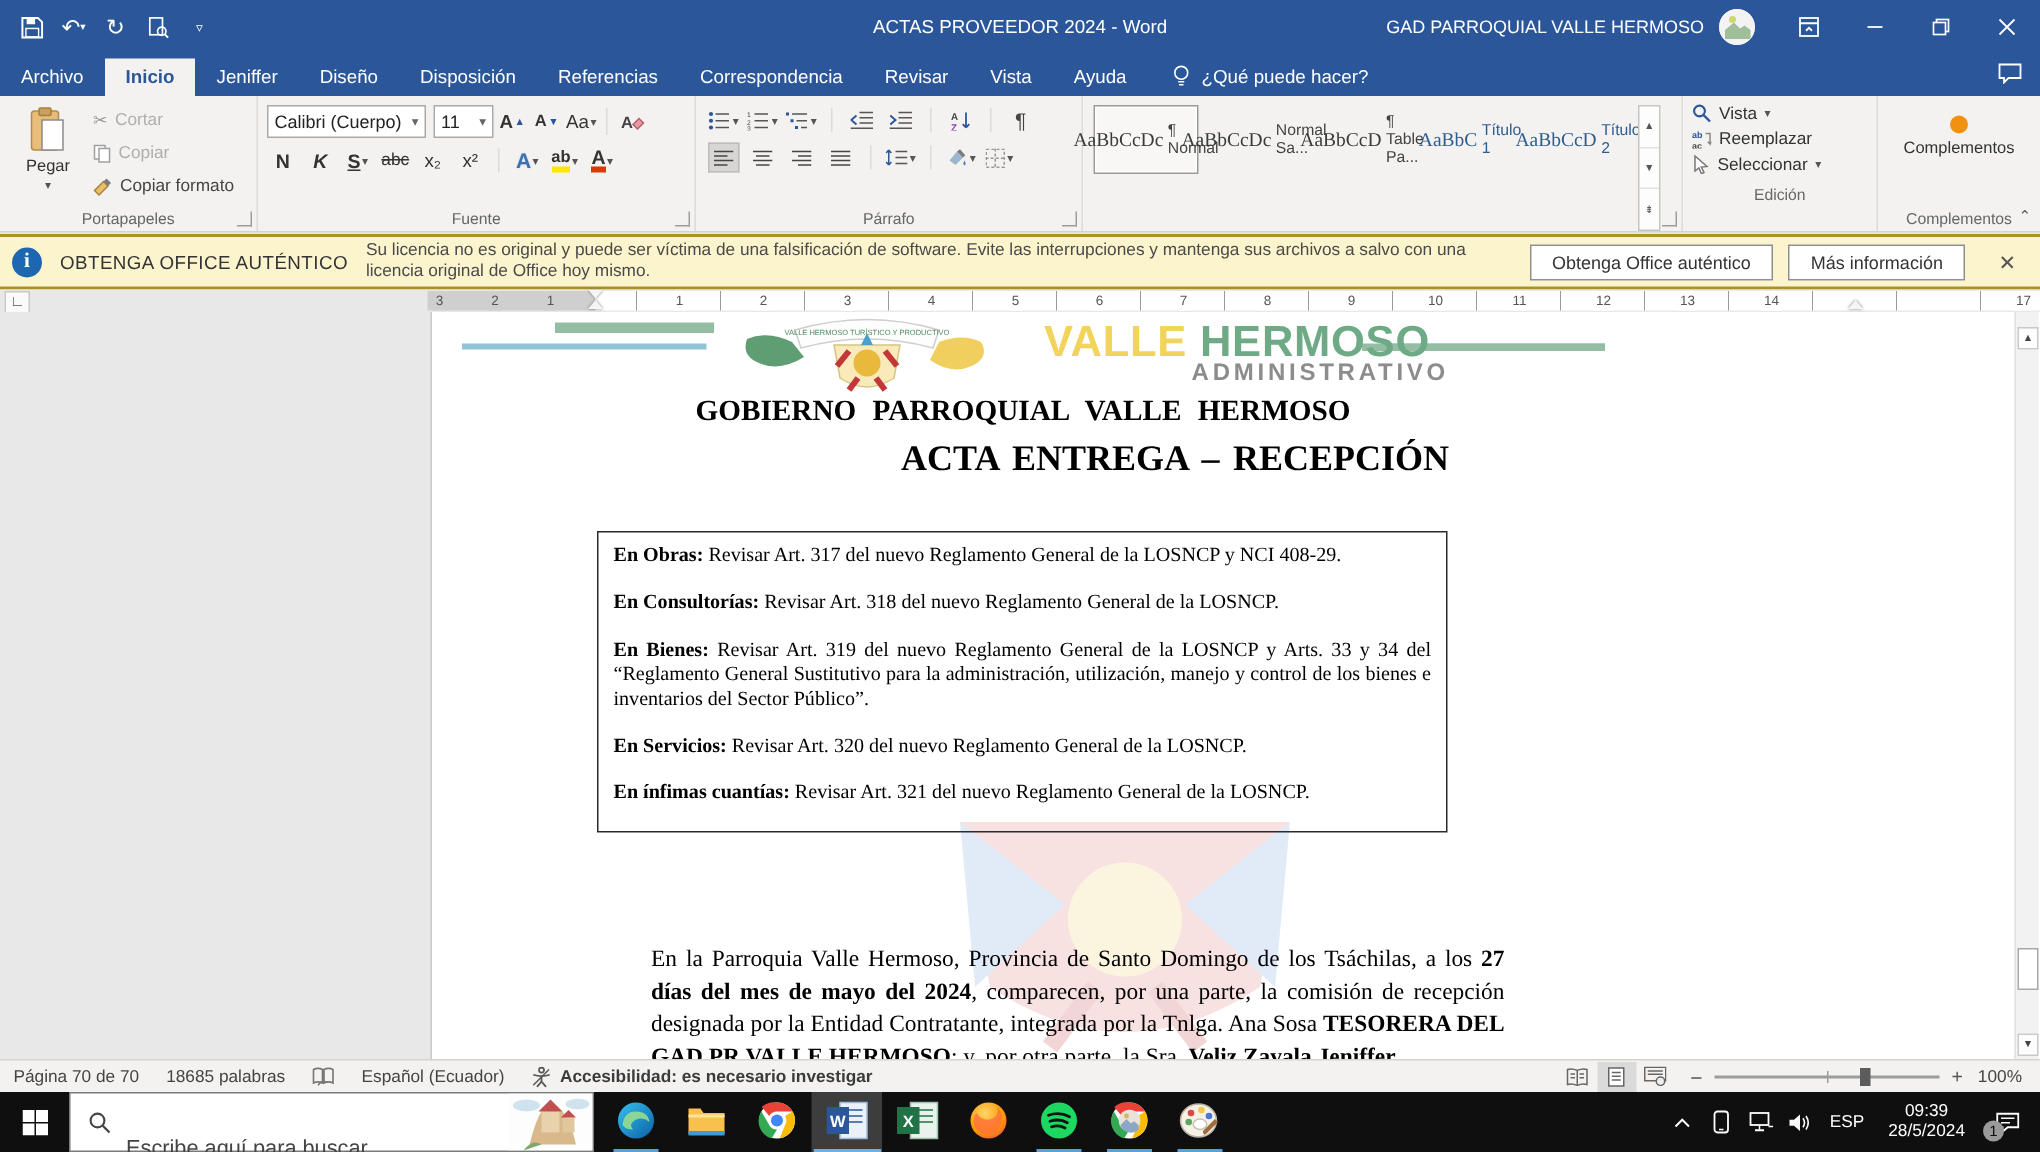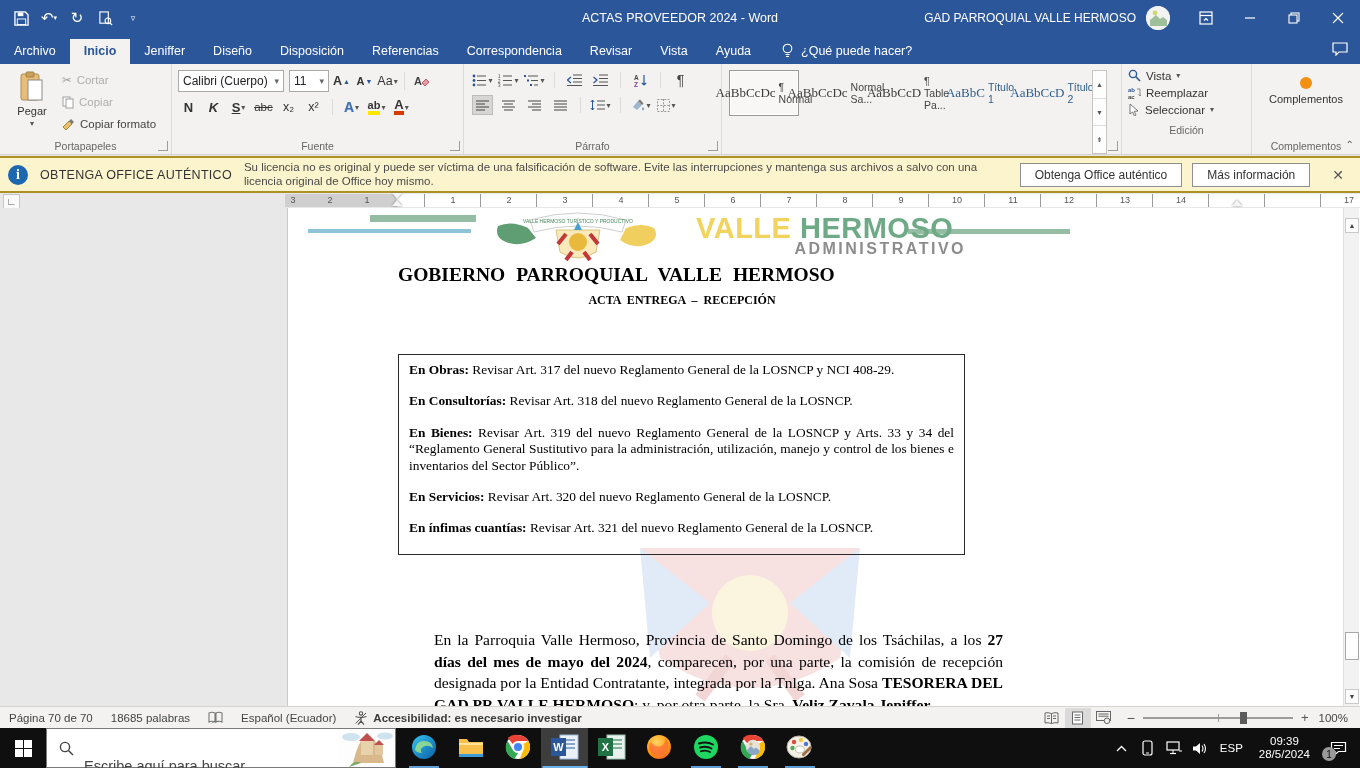--- a/index.html
+++ b/index.html
@@ -89,22 +89,22 @@
   .hdr-greenbar { position:absolute; left:82px; top:7px; width:106px; height:7px; background:#94bda3; }
   .hdr-greenline { position:absolute; left:620px; top:21px; width:162px; height:5px; background:#94bda3; }
   .hdr-blueline-l { position:absolute; left:20px; top:21px; width:163px; height:4px; background:#8fc4d8; }
   .hdr-blueline-r { position:absolute; left:633px; top:21px; width:149px; height:4px; background:#8fc4d8; }
   .brandtext { position:absolute; left:408px; top:4px; font-size:29px; font-weight:bold; letter-spacing:.5px; white-space:nowrap; }
   .brand-v { color:#f2d35c; }
   .brand-h { color:#6faa87; }
   .brand-sub { position:absolute; left:430px; top:32px; width:248px; text-align:right; font-size:16px; font-weight:bold; color:#8c8c8c; letter-spacing:2.5px; }
   .crest { position:absolute; left:190px; top:0; }
   .watermark { position:absolute; left:292px; top:330px; opacity:.2; z-index:0; }
-  .doc-title1 { position:absolute; left:110px; top:56px; width:568px; font-family:"Liberation Serif",serif; font-weight:bold; font-size:19.5px; color:#000; word-spacing:6px; z-index:1; }
-  .doc-title2 { position:absolute; left:110px; top:85px; width:568px; text-align:center; font-family:"Liberation Serif",serif; font-weight:bold; font-size:12px; color:#000; word-spacing:3px; z-index:1; }
+  .doc-title1 { position:absolute; left:110px; top:56px; width:568px; text-align:center; font-family:"Liberation Serif",serif; font-weight:bold; font-size:19.5px; color:#000; word-spacing:6px; z-index:1; }
+  .doc-title2 { position:absolute; left:110px; top:85px; width:568px; text-align:right; font-family:"Liberation Serif",serif; font-weight:bold; font-size:24px; color:#000; word-spacing:3px; z-index:1; }
   .instrbox { position:absolute; left:110px; top:146px; width:567px; border:1px solid #2a2a2a; padding:7px 10px 2px 10px; font-family:"Liberation Serif",serif; font-size:13.4px; line-height:16.4px; text-align:justify; color:#000; z-index:1; }
   .instrbox p { margin-bottom:15px; }
   .bodytext { position:absolute; left:110px; top:421px; width:569px; font-family:"Liberation Serif",serif; font-size:15.6px; line-height:21.5px; text-align:justify; color:#000; z-index:1;margin-left:36px; }
   
   .vscroll { position:absolute; right:1px; top:0; width:16px; height:498px; background:#f2f2f2; border-left:1px solid #e0e0e0; }
   .vs-btn { position:absolute; left:1px; width:14px; height:15px; background:#fdfdfd; border:1px solid #c9c9c9; color:#444; font-size:7px; display:flex; align-items:center; justify-content:center; }
   .vs-thumb { position:absolute; left:1px; top:424px; width:14px; height:28px; background:#fff; border:1px solid #a8a8a8; }
 
   
   .statusbar { position:absolute; top:706px; left:0; width:1360px; height:22px; background:#f3f2f1; border-top:1px solid #d6d3ce; display:flex; align-items:center; font-size:11.5px; color:#444; }

